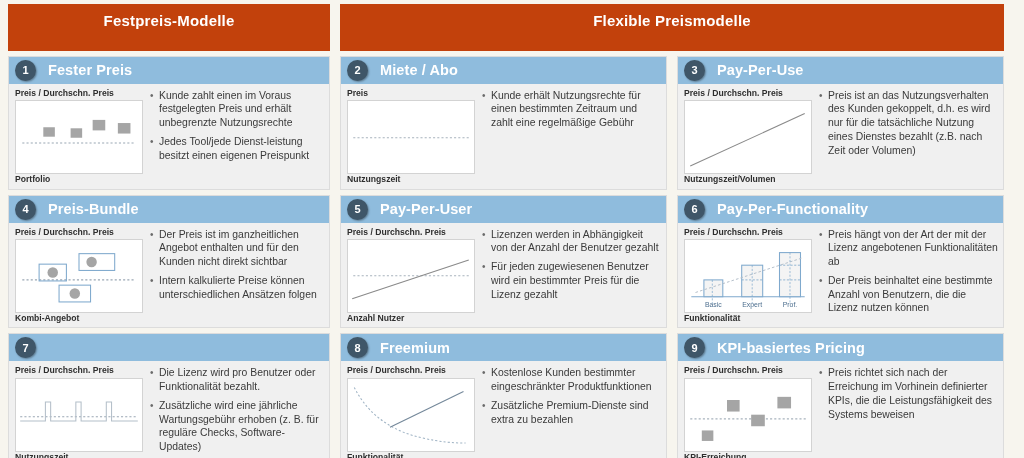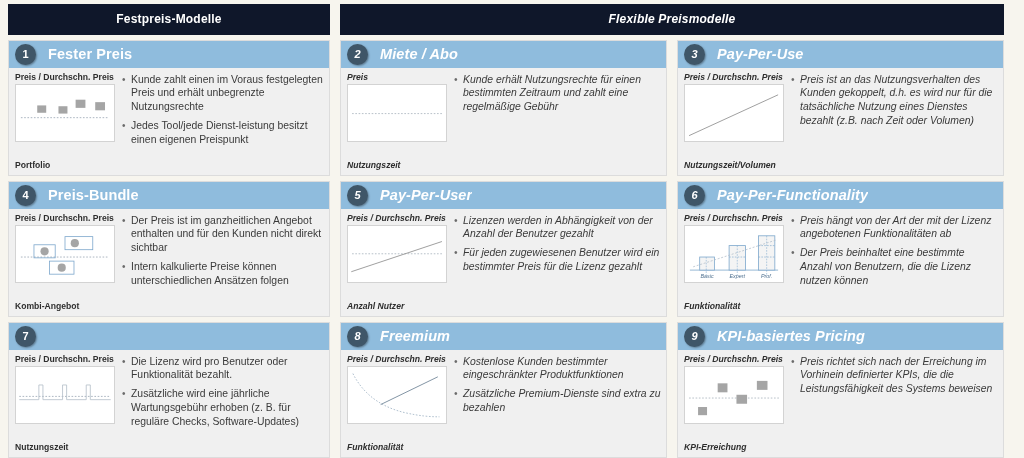--- a/index.html
+++ b/index.html
@@ -21,30 +21,30 @@
     padding: 4px 8px 6px 8px;
     display: flex;
     gap: 10px;
   }
   .group {
     display: flex;
     flex-direction: column;
     gap: 5px;
   }
   .group-fixed { width: 322px; }
-  .group-flex  { width: 664px; font-style: italic; }
+  .group-flex  { width: 664px; }
 
   .group-header {
-    background: #0f172a;
+    background: #c2410c;
     color: #ffffff;
-    font-size: 12px;
+    font-size: 15px;
     font-weight: bold;
     letter-spacing: 0.2px;
     text-align: center;
-    padding: 9px 0 9px 0;
+    padding: 9px 0 22px 0;
     line-height: 1.05;
   }
 
   .cards-rows {
     display: flex;
     flex-direction: column;
     gap: 5px;
     flex: 1;
   }
   .cards-row {
@@ -95,35 +95,35 @@
     text-align: right;
   }
   .card-body {
     display: flex;
     flex: 1;
     padding: 4px 5px 4px 6px;
     box-sizing: border-box;
     min-height: 0;
   }
   .chart-col {
-    width: 100px;
+    width: 128px;
     flex: none;
     display: flex;
     flex-direction: column;
     min-height: 0;
   }
   .axis-label {
     font-size: 8.6px;
     color: #2e2e2e;
     font-weight: bold;
     line-height: 1.25;
     white-space: nowrap;
   }
   .axis-label.y { margin-bottom: 2px; }
-  .axis-label.x { margin-top: 18px; }
+  .axis-label.x { margin-top: 0; }
   .plot {
     background: #ffffff;
     border: 1px solid #d3d3d3;
     flex: 1;
     min-height: 0;
     position: relative;
   }
   .plot svg { display: block; width: 100%; height: 100%; }
 
   .bullets {

